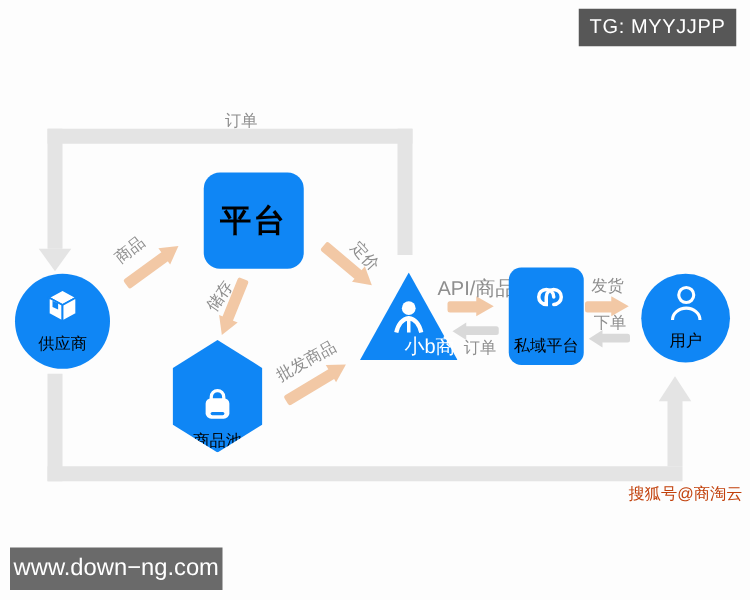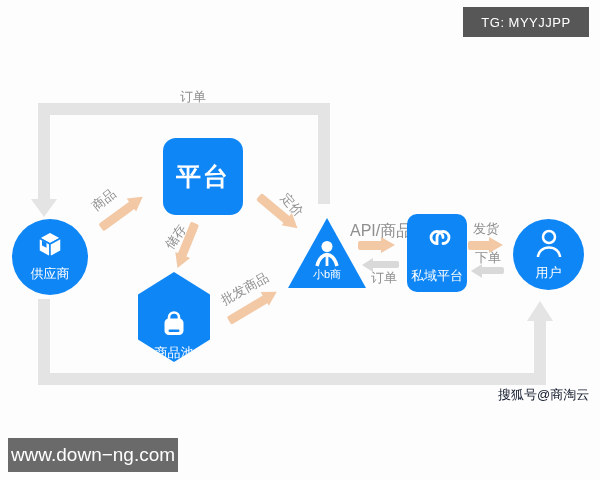--- a/index.html
+++ b/index.html
@@ -2,47 +2,47 @@
 <html><head>
 <meta charset="utf-8">
 <style>
   html,body{margin:0;padding:0;background:#fff;}
   #stage{position:relative;width:600px;height:480px;background:#fdfdfd;overflow:hidden;
          font-family:"Liberation Sans","DejaVu Sans",sans-serif;}
   .abs{position:absolute;}
 
   
   .tg-badge{left:463px;top:7px;width:126px;height:30px;background:#575757;color:#fff;
-            font-size:13px;display:flex;align-items:center;justify-content:center;letter-spacing:.5px;}
+            font-size:16px;display:flex;align-items:center;justify-content:center;letter-spacing:.5px;}
   .site-badge{left:8px;top:438px;width:170px;height:34px;background:#6a6a6a;color:#fff;
             font-size:19px;display:flex;align-items:center;justify-content:center;}
-  .credit{left:498px;top:386px;width:96px;font-size:13px;color:#0f172a;}
+  .credit{left:498px;top:386px;width:96px;font-size:13px;color:#c2410c;text-align:right;}
 
   
   .gline{background:#e4e4e4;position:absolute;}
   .tri{width:0;height:0;position:absolute;}
   .head-down{border-left:13px solid transparent;border-right:13px solid transparent;border-top:18px solid #e4e4e4;}
   .head-up{border-left:13px solid transparent;border-right:13px solid transparent;border-bottom:20px solid #e4e4e4;}
 
   
-  .node{color:#ffffff;display:flex;flex-direction:column;align-items:center;justify-content:center;}
+  .node{color:#000000;display:flex;flex-direction:column;align-items:center;justify-content:center;}
   .circle{border-radius:50%;background:#0f86f5;}
   .supplier{left:12px;top:219px;width:76px;height:76px;}
   .user{left:513px;top:219px;width:71px;height:71px;}
   .platform{left:163px;top:138px;width:80px;height:77px;background:#0f86f5;border-radius:13px;
             font-size:25px;font-weight:bold;letter-spacing:2px;}
   .pdomain{left:407px;top:214px;width:60px;height:78px;background:#0f86f5;border-radius:10px;
            font-size:11.5px;justify-content:flex-start;padding-top:9px;box-sizing:border-box;}
   .hex{left:138px;top:272px;width:72px;height:90px;background:#0f86f5;
        clip-path:polygon(50% 0,100% 25%,100% 75%,50% 100%,0 75%,0 25%);
        font-size:13px;justify-content:flex-end;}
   .trinode{left:288px;top:218px;width:78px;height:70px;}
   .trinode svg.shape{position:absolute;left:0;top:0;}
   .tri-icon{position:absolute;left:24px;top:22px;}
-  .tri-label{position:absolute;left:0;top:49px;width:78px;text-align:center;color:#fff;font-size:11px;}
+  .tri-label{position:absolute;left:17px;top:49px;width:78px;text-align:center;color:#fff;font-size:16px;}
   .node-label{margin-top:2px;font-size:13px;}
 
   
   .arr{position:absolute;height:17px;}
   .arr .shaft{position:absolute;left:0;top:4px;height:9px;border-radius:2px;background:#f2c8a5;}
   .arr .head{position:absolute;right:0;top:0;width:0;height:0;
              border-top:8.5px solid transparent;border-bottom:8.5px solid transparent;
              border-left:14px solid #f2c8a5;}
   .arr.small{height:15px;}
   .arr.small .shaft{top:4px;height:7px;background:#d9d9d9;}

